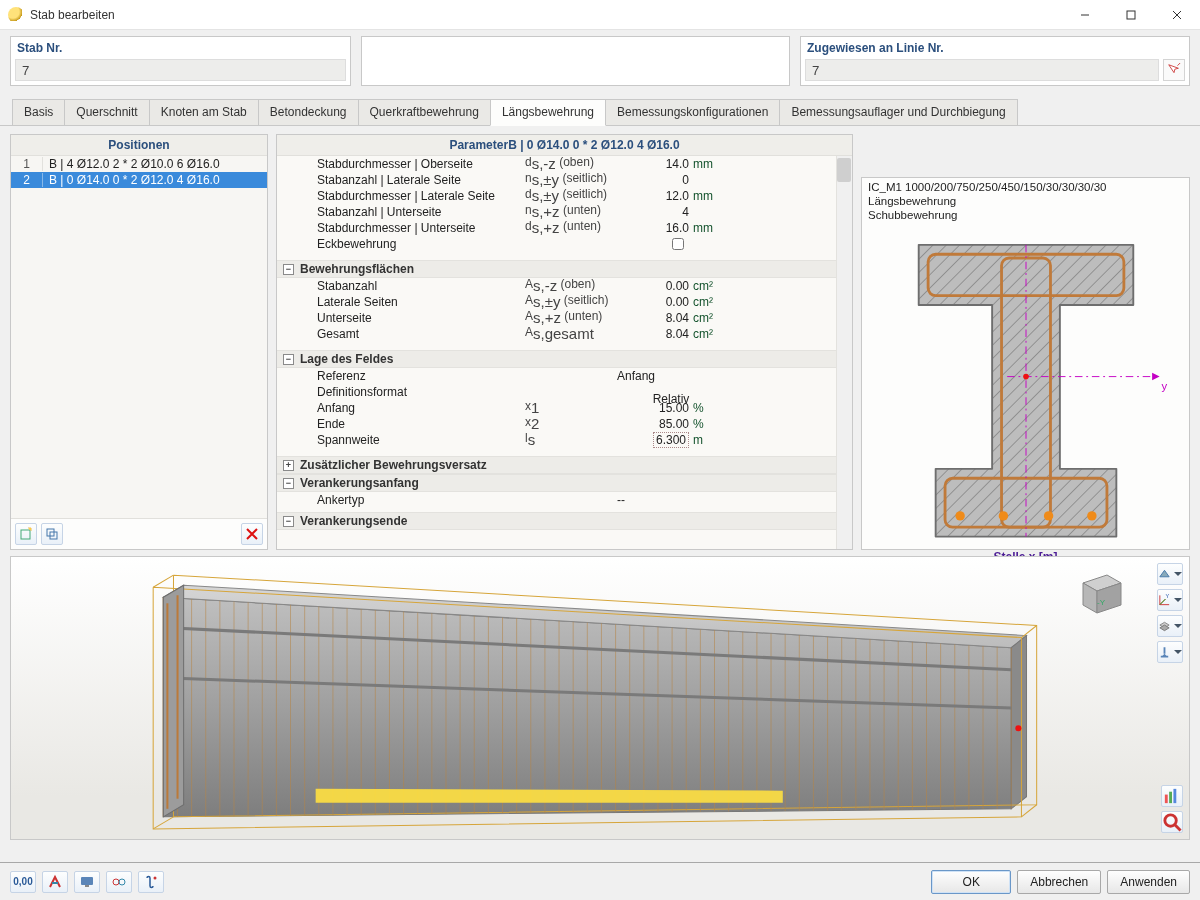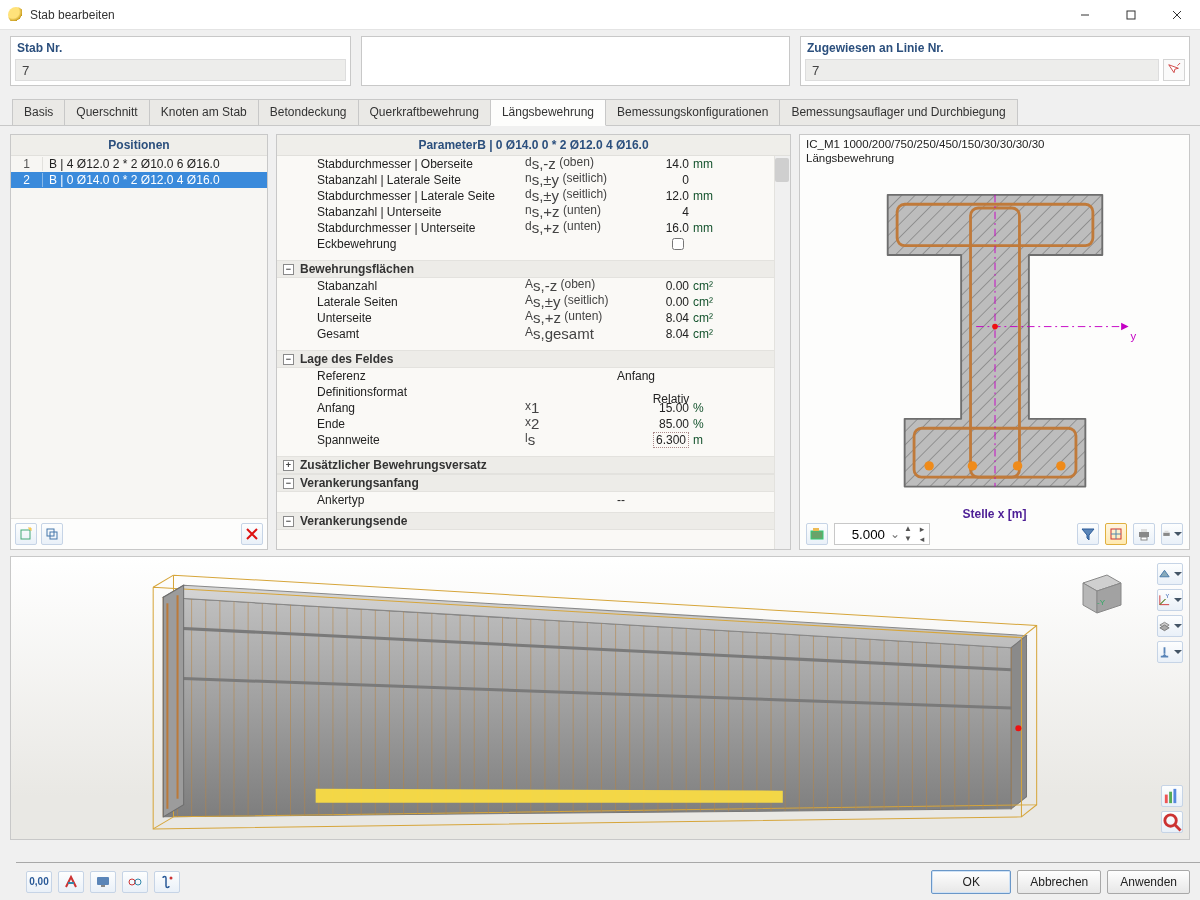--- a/index.html
+++ b/index.html
@@ -61,21 +61,21 @@
   .tab { padding:5px 11px 6px; background:var(--tab-bg); border:1px solid var(--border); border-bottom:none;
          margin-right:-1px; margin-top:6px; color:#333; cursor:default; position:relative; }
   .tab.active { background:var(--tab-active); border-bottom:1px solid var(--tab-active); top:1px; z-index:2; }
 
   
   .main3 { display:flex; gap:8px; padding:8px 10px 4px; height:428px; }
   .col { background:var(--panel-bg); border:1px solid var(--border); display:flex; flex-direction:column; min-height:0; }
   .col .colhdr { padding:3px 8px; color:var(--header-text); font-weight:600; background:#efeeea; border-bottom:1px solid #e1e0dc; display:flex; justify-content:center; }
   .col1 { width:258px; }
   .col2 { flex:1; }
-  .col3 { width:391px; }
+  .col3 { width:329px;margin-top:43px; }
 
   
   .postable { flex:1; overflow:auto; background:var(--panel-bg2); }
   .postable .row { display:flex; height:16px; align-items:center; }
   .postable .row .rn { width:32px; text-align:center; border-right:1px solid #e2e1dd; color:#555;}
   .postable .row .rv { padding-left:6px; flex:1; white-space:nowrap; overflow:hidden; text-overflow:ellipsis; }
   .postable .row.sel { background:var(--sel); color:#fff; }
   .postable .row.sel .rn { color:#fff; border-right-color: rgba(255,255,255,.4);}
   .col .toolbar { display:flex; gap:4px; padding:4px; border-top:1px solid #e1e0dc; align-items:center;}
   .tbtn { width:22px; height:22px; border:1px solid #c6d4e6; background:linear-gradient(#fdfefe,#e9f0f8);
@@ -116,21 +116,21 @@
 
   
   .view3d { margin:2px 10px 4px; height:284px; border:1px solid var(--border); background:linear-gradient(180deg,#ffffff 0%, #e9e8e4 85%); position:relative; }
   .view3d svg { width:100%; height:100%; }
   .axiscube { position:absolute; right:62px; top:8px; width:54px; height:54px; }
   .sidebtns { position:absolute; right:6px; top:6px; display:flex; flex-direction:column; gap:4px; }
   .sidebtns .tbtn { width:26px; height:22px; }
   .cornerbtns { position:absolute; right:6px; bottom:6px; display:flex; flex-direction:column; gap:4px; }
 
   
-  .bottombar { position:absolute; left:16px; right:0; bottom:0; height:38px; border-top:1px solid var(--border-dark);
+  .bottombar { position:absolute; left:0; right:0; bottom:0; height:38px; border-top:1px solid var(--border-dark);
                background:var(--win-bg); display:flex; align-items:center; padding:0 10px; gap:6px; }
   .bottombar .spacer { flex:1; }
   .btn { min-width:80px; height:24px; border:1px solid #a8a8a8; background:linear-gradient(#fefefe,#e7e7e7);
          display:flex; align-items:center; justify-content:center; padding:0 12px; border-radius:2px; }
   .btn.primary { border-color:#6a97c8; box-shadow:0 0 0 1px #cfe2f6 inset; }
 
   .sq { width:26px; height:22px; border:1px solid #c6d4e6; background:linear-gradient(#fdfefe,#e9f0f8);
         display:flex; align-items:center; justify-content:center; border-radius:2px; }
   .sq svg { width:16px; height:16px; }
 
@@ -366,20 +366,21 @@
             <span>Verankerungsende</span>
           </div>
         </div>
     </div>
 
     <div class="col col3">
       <div class="xpanel">
         <div class="desc">
           <div>IC_M1 1000/200/750/250/450/150/30/30/30/30</div>
           <div>Längsbewehrung</div>
+          <div>Schubbewehrung</div>
         </div>
         <div class="draw">
           <svg viewBox="0 0 300 340" width="300" height="320">
             <defs>
               <pattern id="hatch" width="10" height="10" patternTransform="rotate(45)" patternUnits="userSpaceOnUse">
                 <rect width="10" height="10" fill="#bdbdbd"></rect>
                 <line x1="0" y1="0" x2="0" y2="10" stroke="#8f8f8f" stroke-width="2"></line>
               </pattern>
             </defs>
 

